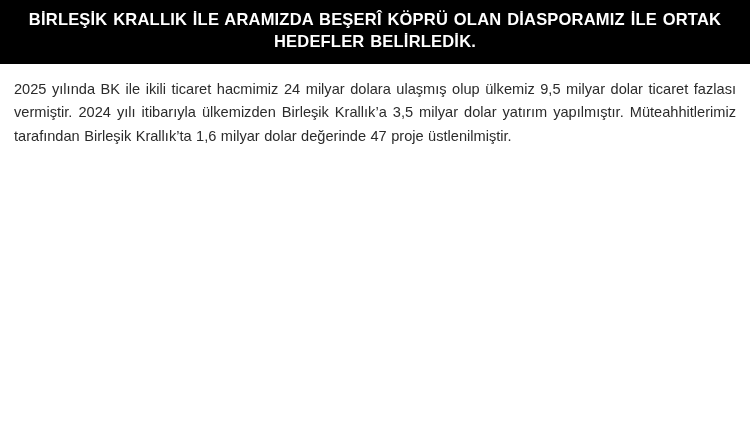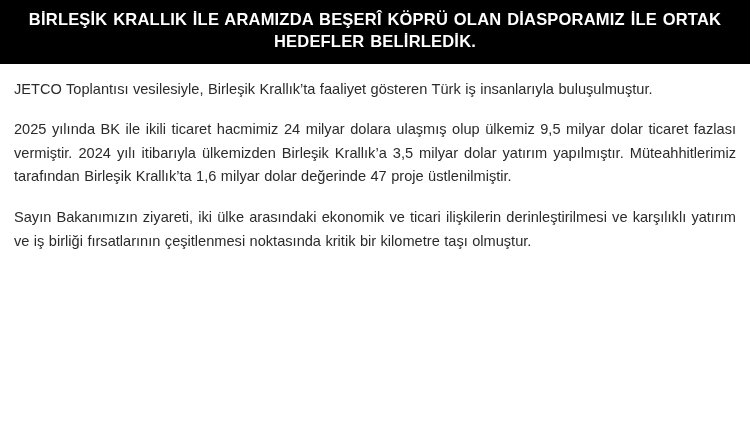--- a/index.html
+++ b/index.html
@@ -55,18 +55,16 @@
 </head>
 <body>
 
 <div class="page">
 
   <div class="headline-band">
     <span class="headline-text">BİRLEŞİK KRALLIK İLE ARAMIZDA BEŞERÎ KÖPRÜ OLAN DİASPORAMIZ İLE ORTAK HEDEFLER BELİRLEDİK.</span>
   </div>
 
   <div class="body-area">
-    <p class="para">JETCO Toplantısı vesilesiyle, Birleşik Krallık’ta faaliyet gösteren Türk iş insanlarıyla buluşulmuştur.</p>
     <p class="para">2025 yılında BK ile ikili ticaret hacmimiz 24 milyar dolara ulaşmış olup ülkemiz 9,5 milyar dolar ticaret fazlası vermiştir. 2024 yılı itibarıyla ülkemizden Birleşik Krallık’a 3,5 milyar dolar yatırım yapılmıştır. Müteahhitlerimiz tarafından Birleşik Krallık’ta 1,6 milyar dolar değerinde 47 proje üstlenilmiştir.</p>
-    <p class="para">Sayın Bakanımızın ziyareti, iki ülke arasındaki ekonomik ve ticari ilişkilerin derinleştirilmesi ve karşılıklı yatırım ve iş birliği fırsatlarının çeşitlenmesi noktasında kritik bir kilometre taşı olmuştur.</p>
   </div>
 
 </div>
 
 </body></html>

